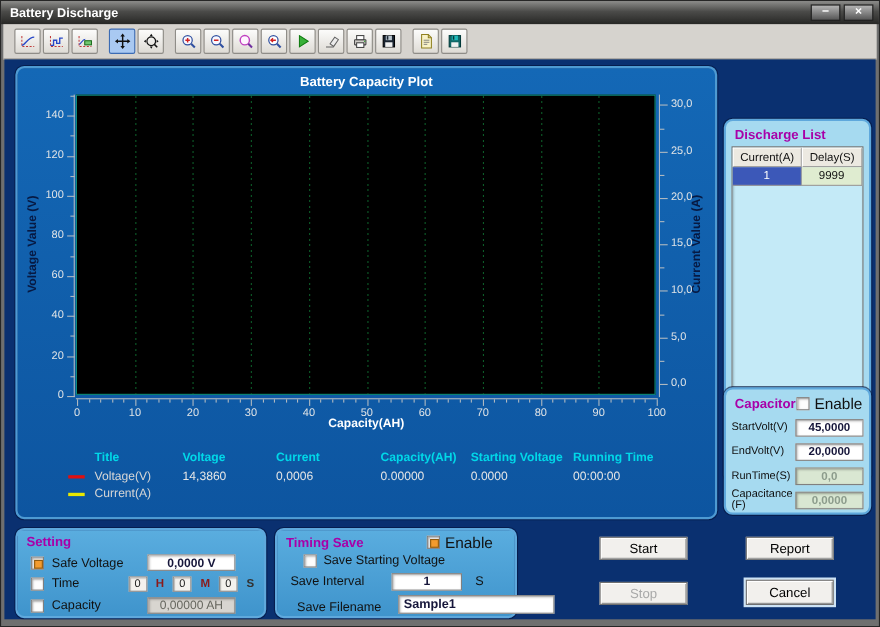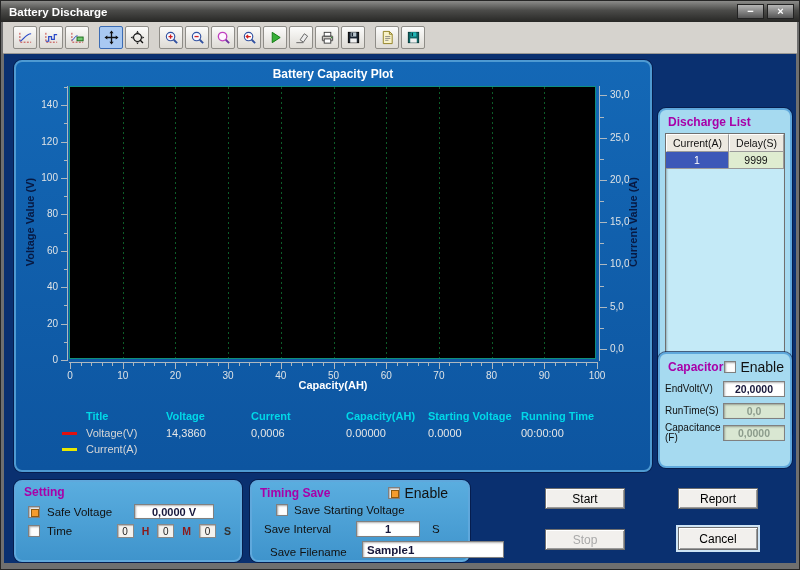--- a/index.html
+++ b/index.html
@@ -438,20 +438,24 @@
     <div class="panel side-panel" id="capacitor-panel">
       <div class="cap-head">
         <span class="panel-title">Capacitor</span>
         <span class="enable-wrap">
           <span class="cb"></span>
           <span>Enable</span>
         </span>
       </div>
       <div class="cap-rows" id="cap-rows">
           <div class="cap-row">
+            <div class="cap-label">StartVolt(V)</div>
+            <input class="field" value="45,0000" style="">
+          </div>
+          <div class="cap-row">
             <div class="cap-label">EndVolt(V)</div>
             <input class="field" value="20,0000" style="">
           </div>
           <div class="cap-row">
             <div class="cap-label">RunTime(S)</div>
             <input class="field dis" readonly="" value="0,0" style="">
           </div>
           <div class="cap-row">
             <div class="cap-label">Capacitance<br>(F)</div>
             <input class="field dis" readonly="" value="0,0000" style="">
@@ -470,20 +474,25 @@
           <div class="set-row">
             <span class="cb"></span>
             <span class="set-label">Time</span>
             <input class="tbox" value="0" style="">
             <span class="tletter red">H</span>
             <input class="tbox" value="0" style="">
             <span class="tletter red">M</span>
             <input class="tbox" value="0" style="">
             <span class="tletter dark">S</span>
           </div>
+          <div class="set-row">
+            <span class="cb"></span>
+            <span class="set-label">Capacity</span>
+            <input class="field set-field gdis" readonly="" value="0,00000 AH" style="">
+          </div>
         </div>
     </div>
 
     <div class="panel bottom-panel" id="timing-panel">
       <div class="tim-head">
         <span class="panel-title">Timing Save</span>
         <span class="enable-wrap">
           <span class="cb on"></span>
           <span>Enable</span>
         </span>

